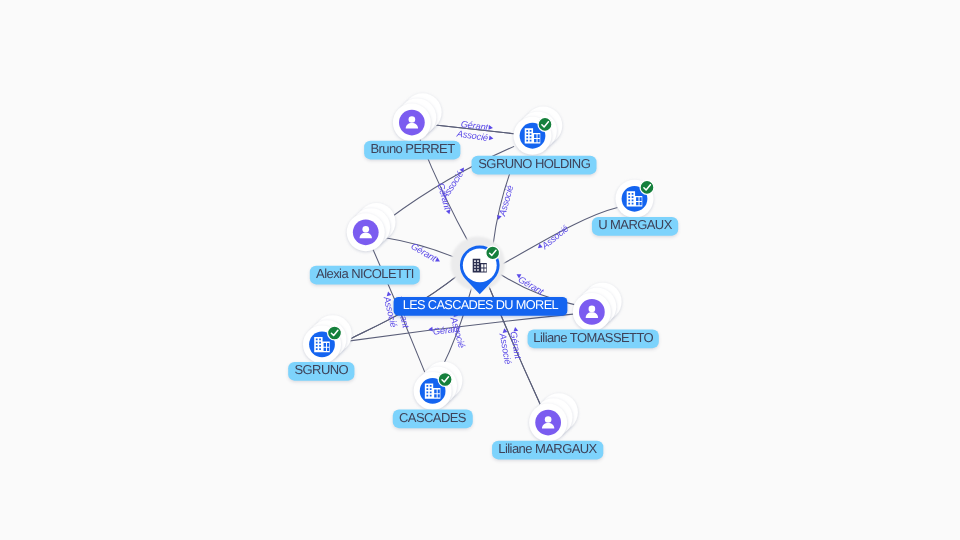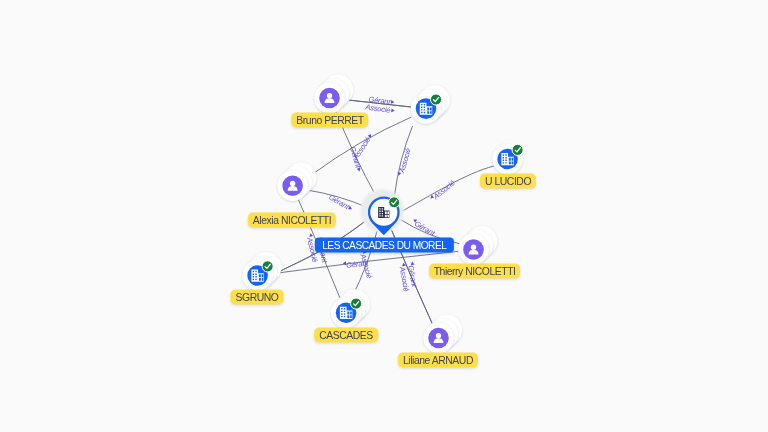--- a/index.html
+++ b/index.html
@@ -3,21 +3,21 @@
 <meta charset="utf-8">
 <style>
 html,body{margin:0;padding:0;}
 body{width:768px;height:432px;overflow:hidden;background:#fafafa;
      font-family:"Liberation Sans",sans-serif;}
 #stage{position:relative;width:768px;height:432px;background:#fafafa;overflow:hidden;}
 svg.layer{position:absolute;left:0;top:0;width:768px;height:432px;}
 .edge{fill:none;stroke:#5a5e78;stroke-width:0.85;}
 .elab{font-style:italic;font-size:7.4px;fill:#5b4ae8;letter-spacing:-0.12px;}
 .nlabel{position:absolute;transform:translate(-50%,-50%);
-        background:#fde047;border-radius:5px;padding:4px 5px 3px;
+        background:#7dd3fc;border-radius:5px;padding:4px 5px 3px;
         font-size:10.4px;letter-spacing:-0.45px;color:#3e4259;white-space:nowrap;
         box-shadow:0 1.2px 2.6px rgba(70,70,100,.16);line-height:8px;}
 .clabel{position:absolute;transform:translate(-50%,-50%);
         background:#1464f0;border-radius:4px;padding:4px 7px 3px;
         font-size:10.2px;letter-spacing:-0.5px;color:#fff;white-space:nowrap;
         box-shadow:0 1px 3px rgba(20,60,160,.25);line-height:8px;}
 </style>
 </head>
 <body>
 
@@ -191,20 +191,21 @@
 <path d="M 372.29,223.15 A 15.85,15.85 0 1 1 395.31,223.15 L 383.8,235.3 Z" fill="#1464f0"></path>
 <circle cx="383.8" cy="212.25" r="13.55" fill="#ffffff"></circle>
 <g transform="translate(377.65,206.81) scale(0.5125)">
           <path d="M1 0.5 H12.8 V7.0 H23 V22 H1 Z M3.3 2.8 h2.5 v2.5 h-2.5 Z M3.3 7.4 h2.5 v2.5 h-2.5 Z M3.3 12.0 h2.5 v2.5 h-2.5 Z M3.3 16.6 h2.5 v2.5 h-2.5 Z M8.0 2.8 h2.5 v2.5 h-2.5 Z M8.0 7.4 h2.5 v2.5 h-2.5 Z M8.0 12.0 h2.5 v2.5 h-2.5 Z M8.0 16.6 h2.5 v2.5 h-2.5 Z M14.2 9.0 h3.5 v5.2 h-3.5 Z M14.2 15.6 h3.5 v4.6 h-3.5 Z M19.1 9.0 h3.0 v5.2 h-3.0 Z M19.1 15.6 h3.0 v4.6 h-3.0 Z" fill="#2b2f4f" fill-rule="evenodd"></path>
         </g>
 <circle cx="394.15" cy="202.30" r="5.45" fill="#15803c" stroke="#ffffff" stroke-width="1.0"></circle>
 <path d="M 391.70,202.55 L 393.45,204.30 L 396.80,200.20" fill="none" stroke="#ffffff" stroke-width="1.20" stroke-linecap="round" stroke-linejoin="round"></path>
 </g>
 </svg>
 <div class="nlabel" style="left:330px;top:119.5px">Bruno PERRET</div>
-<div class="nlabel" style="left:508px;top:181px">U LUCIDO</div>
+<div class="nlabel" style="left:427.4px;top:131.5px">SGRUNO HOLDING</div>
+<div class="nlabel" style="left:508px;top:181px">U MARGAUX</div>
 <div class="nlabel" style="left:292px;top:220px">Alexia NICOLETTI</div>
 <div class="nlabel" style="left:257px;top:297px">SGRUNO</div>
 <div class="nlabel" style="left:346px;top:335px">CASCADES</div>
-<div class="nlabel" style="left:474.6px;top:270.7px">Thierry NICOLETTI</div>
-<div class="nlabel" style="left:438px;top:360px">Liliane ARNAUD</div>
+<div class="nlabel" style="left:474.6px;top:270.7px">Liliane TOMASSETTO</div>
+<div class="nlabel" style="left:438px;top:360px">Liliane MARGAUX</div>
 <div class="clabel" style="left:384.3px;top:245px">LES CASCADES DU MOREL</div>
 </div>
 
 </body></html>

